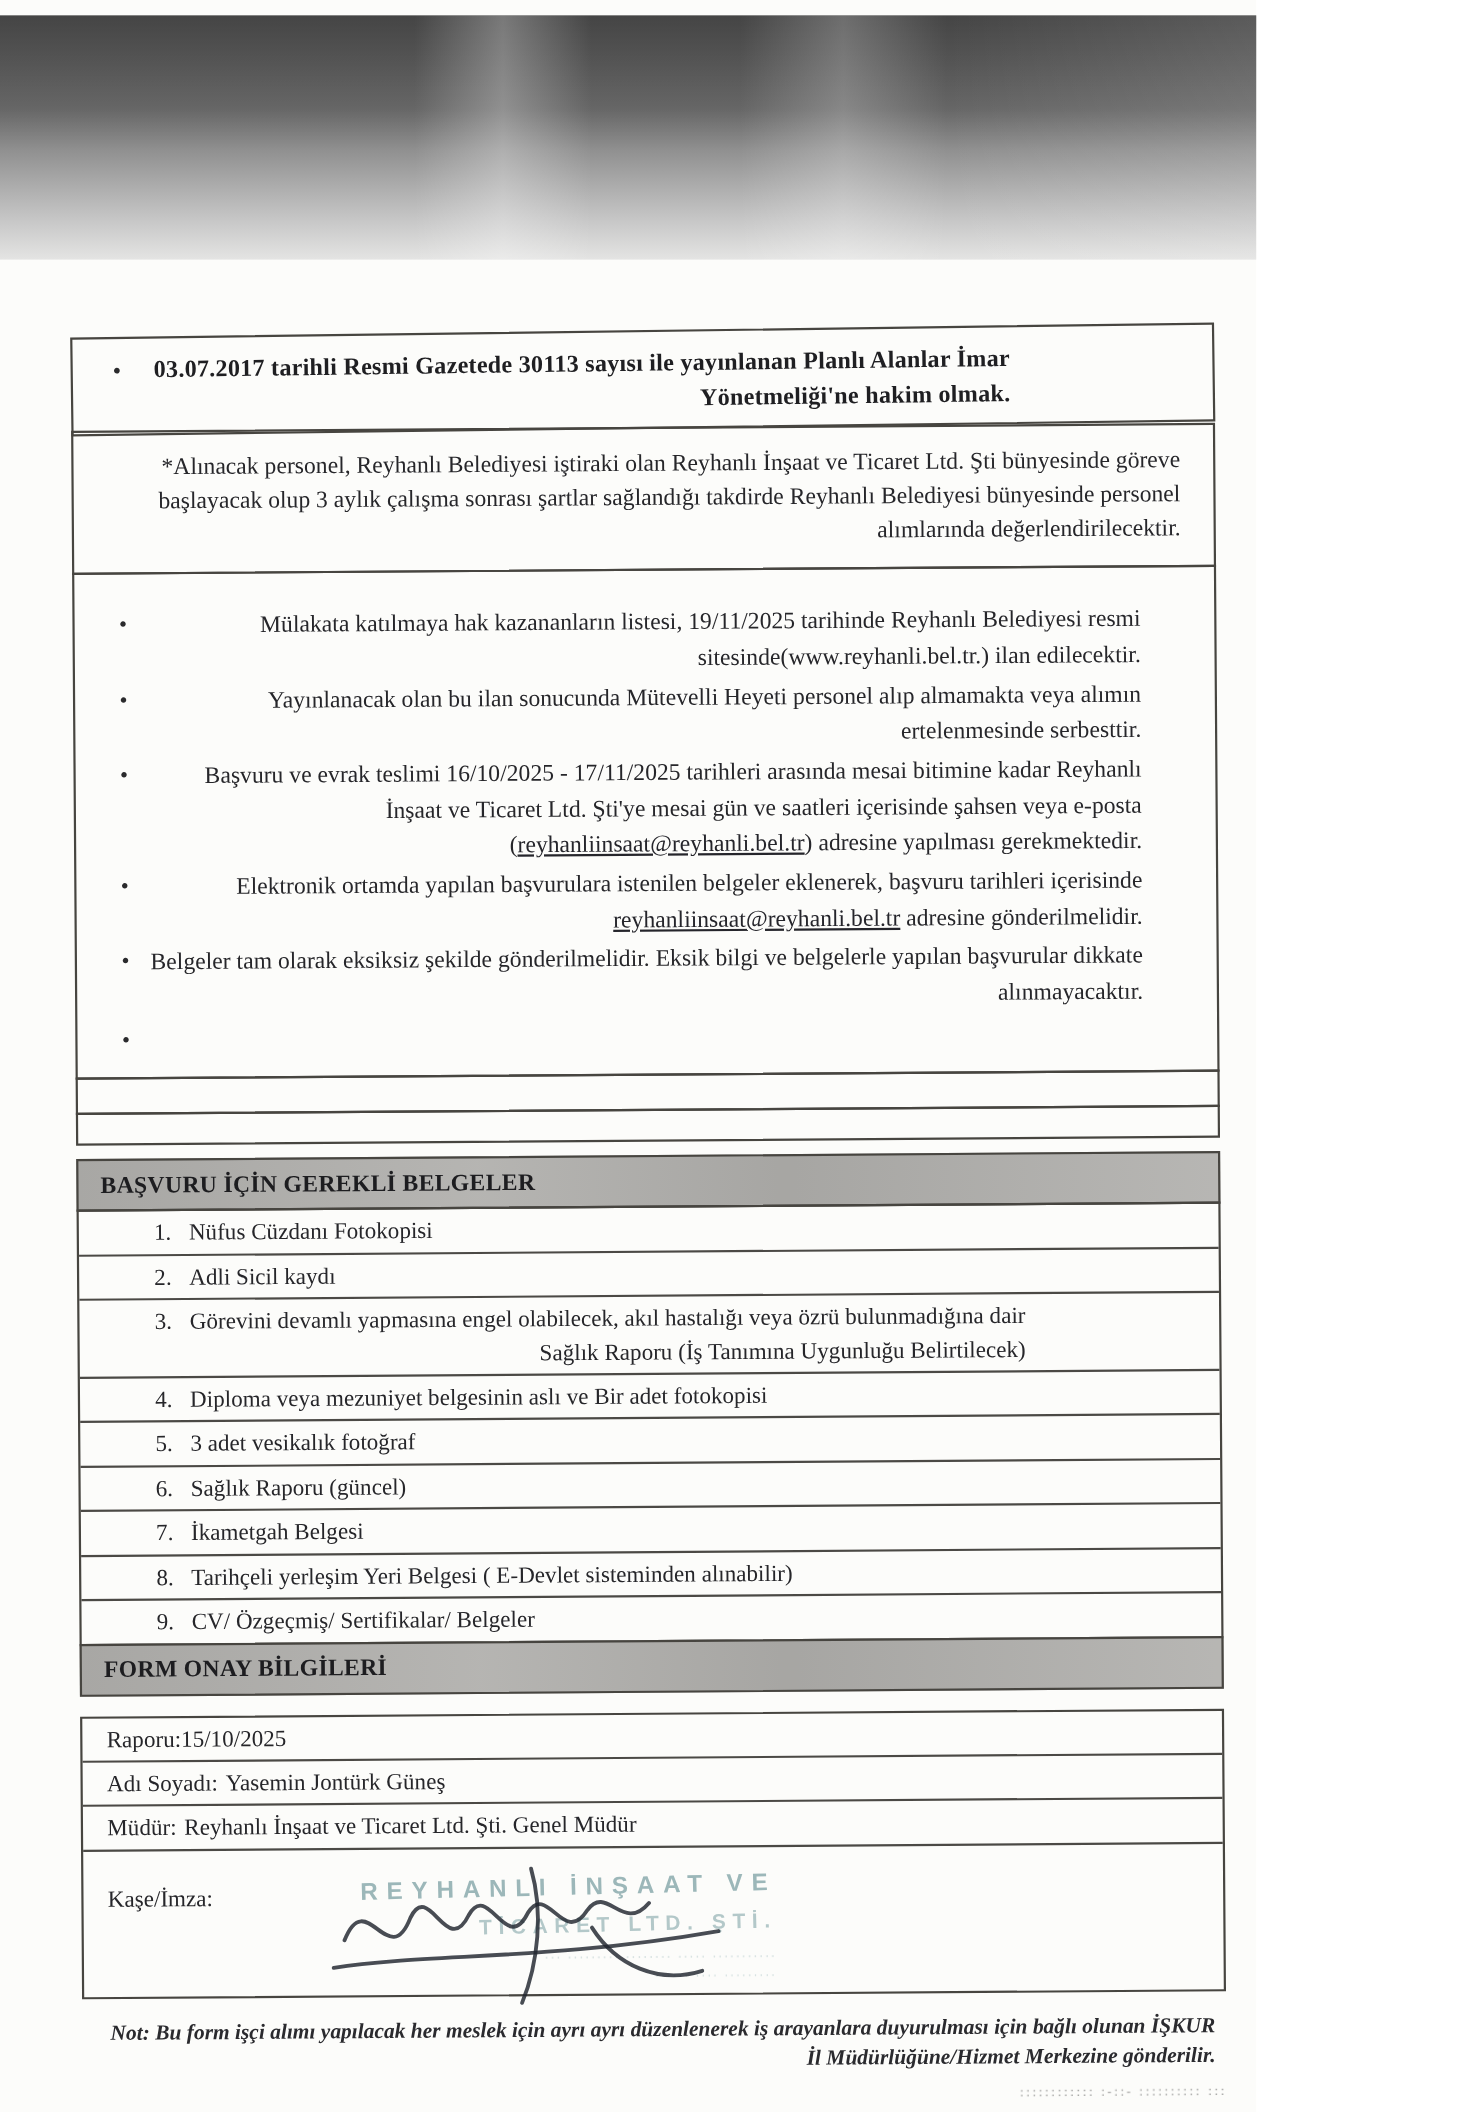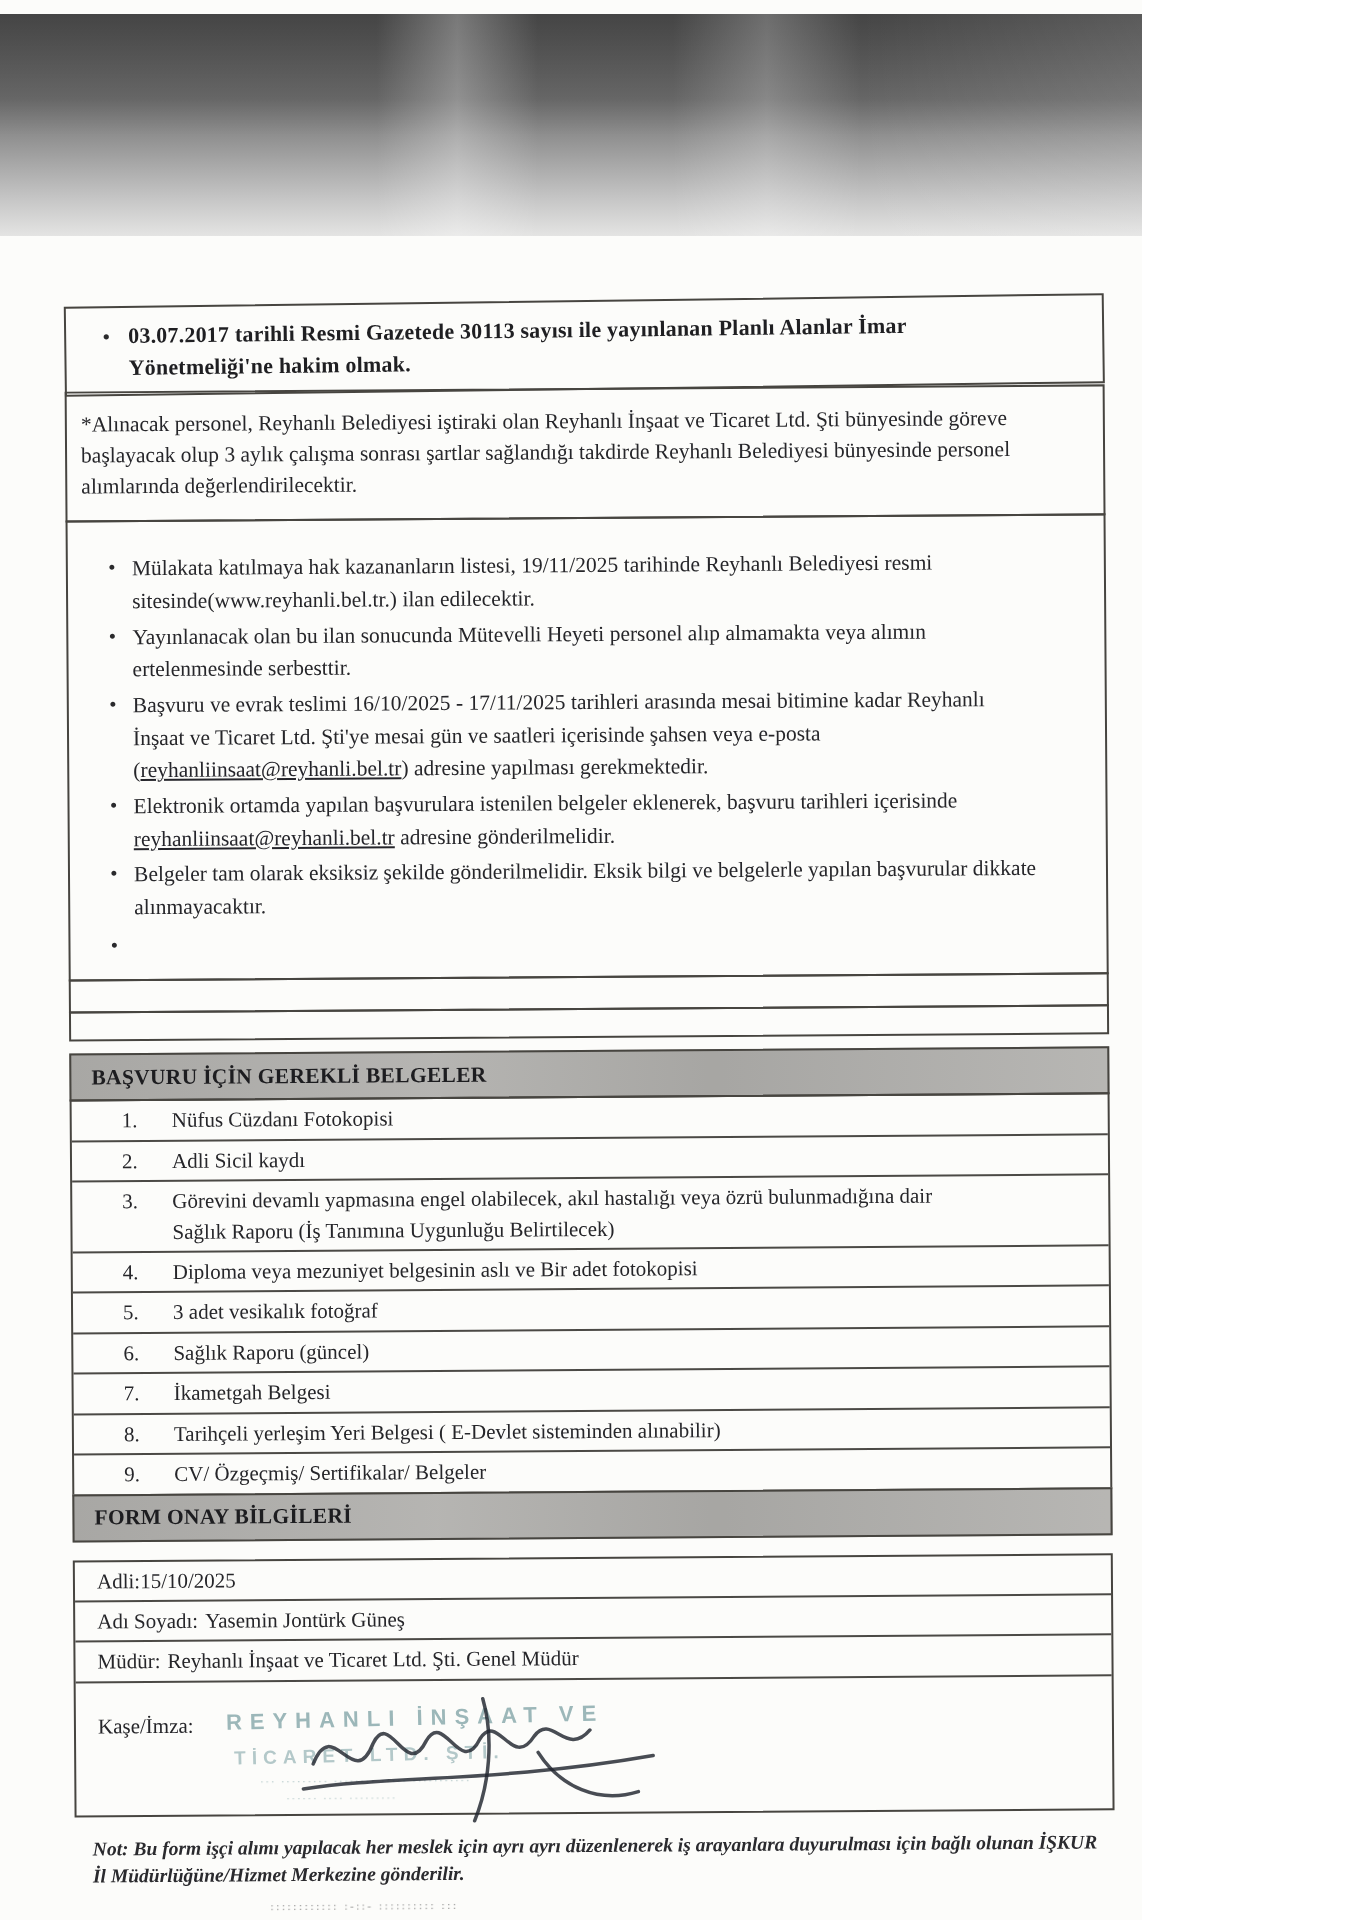--- a/index.html
+++ b/index.html
@@ -1,19 +1,19 @@
 <!DOCTYPE html>
 <html><head>
 <meta charset="utf-8">
 <style>
   html, body { margin:0; padding:0; background:#ffffff; }
   .page {
     position:relative; width:1142px; height:1920px;
     background:#fcfcfa; overflow:hidden;
-    font-family:"Liberation Serif", serif; color:#26262a;
+    font-family:"Liberation Serif", serif; color:#26262a;text-align:right;
   }
 
   
   .scan-band {
     position:absolute; top:14px; left:0; width:1345px; height:222px;
     background:
       linear-gradient(90deg, rgba(255,255,255,0) 28%, rgba(255,255,255,0.28) 34%, rgba(255,255,255,0) 40%,
                              rgba(255,255,255,0) 50%, rgba(255,255,255,0.22) 57%, rgba(255,255,255,0) 64%,
                              rgba(255,255,255,0.12) 86%, rgba(255,255,255,0.2) 100%),
       linear-gradient(180deg, rgba(0,0,0,0.28) 0%, rgba(0,0,0,0.12) 30%, rgba(0,0,0,0) 55%),
@@ -175,21 +175,21 @@
     </div>
 
     <div class="tbl gray-bar">
       <span>FORM ONAY BİLGİLERİ</span>
     </div>
 
     <div class="gap20"></div>
 
     <div class="tbl form-rows">
       <div class="form-row">
-        <span class="flabel">Adli:</span>
+        <span class="flabel">Raporu:</span>
         <span class="fvalue" style="margin-left:0;">15/10/2025</span>
       </div>
       <div class="form-row">
         <span class="flabel">Adı Soyadı:</span>
         <span class="fvalue">Yasemin Jontürk Güneş</span>
       </div>
       <div class="form-row">
         <span class="flabel">Müdür:</span>
         <span class="fvalue">Reyhanlı İnşaat ve Ticaret Ltd. Şti. Genel Müdür</span>
       </div>

